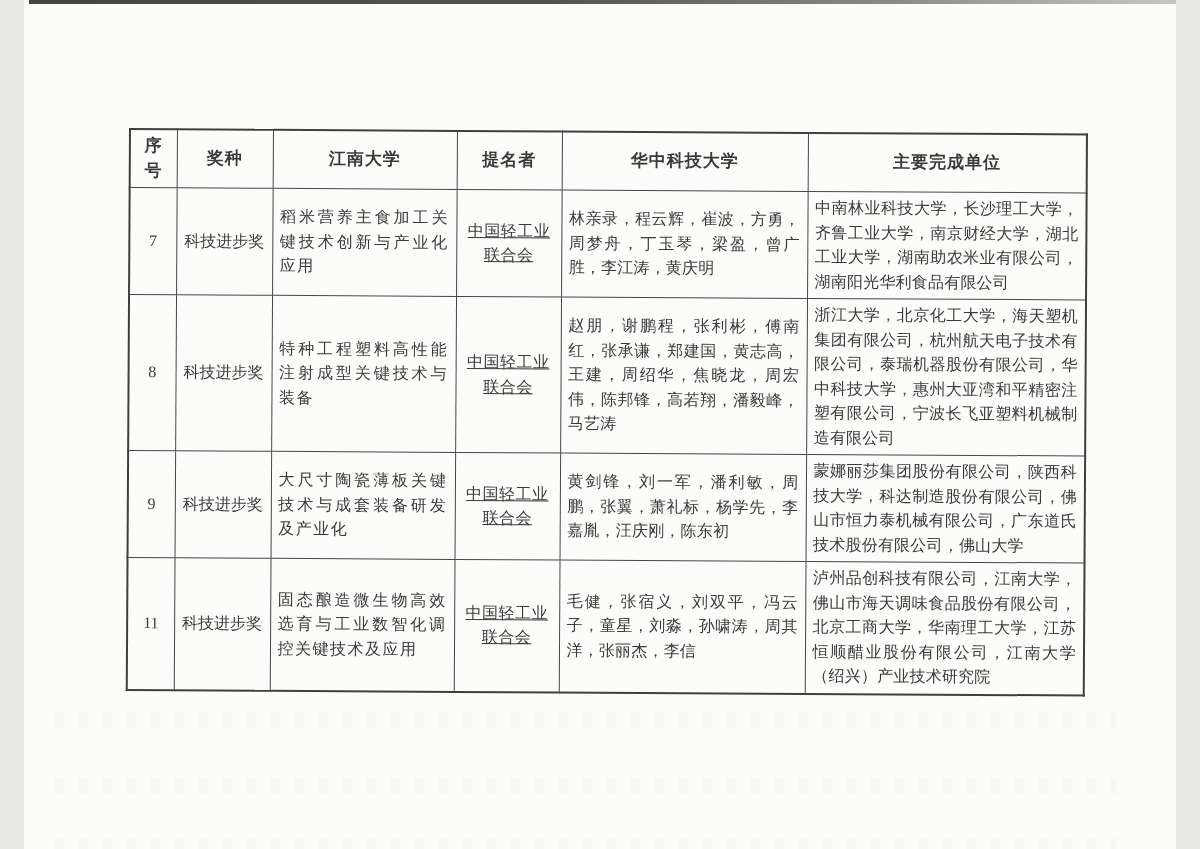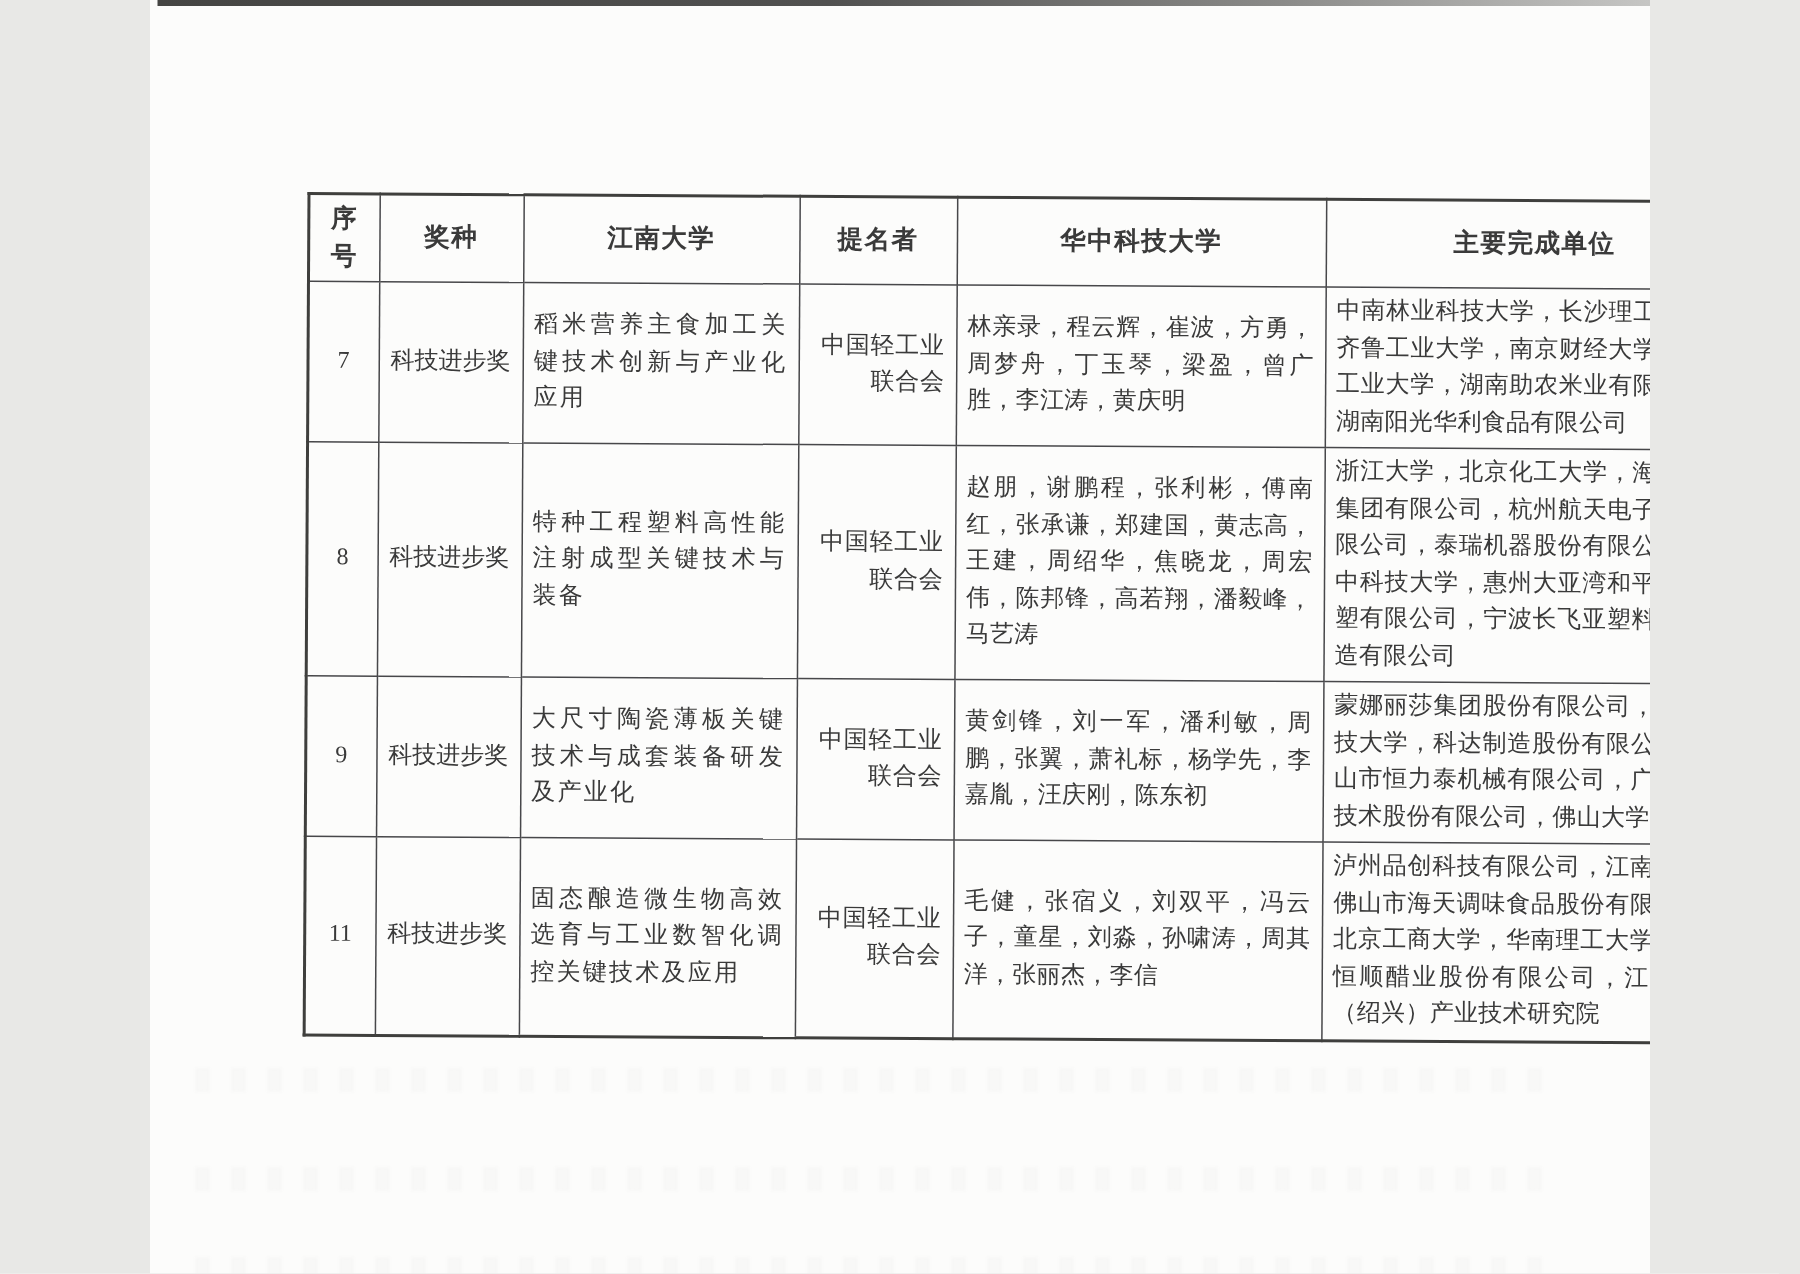--- a/index.html
+++ b/index.html
@@ -3,26 +3,27 @@
 <meta charset="utf-8">
 <style>
   html, body {
     margin: 0;
     padding: 0;
     background: #e8e8e6;
     font-family: "Liberation Serif", serif;
   }
   .scan-page {
     position: relative;
-    width: 1000px;
+    width: 1104px;
     height: 849px;
     margin: 0 auto;
     background: #fcfcfb;
     overflow: hidden;
     color: #3a3a3a;
+    padding-left: 48px;
   }
   
   .scan-edge-top {
     position: absolute;
     top: 0;
     left: 5px;
     right: 0;
     height: 4px;
     background: linear-gradient(to right, #454543 0%, #515150 45%, #8a8a88 75%, #c6c6c4 100%);
   }
@@ -89,22 +90,23 @@
   td.seq, td.award {
     text-align: center;
   }
   td.project {
     text-align: justify;
     text-justify: inter-ideograph;
     padding: 4px 10px;
     letter-spacing: 1.5px;
   }
   td.nominator {
-    text-align: right;
+    text-align: center;
     letter-spacing: 0.5px;
+    text-decoration: underline;
   }
   td.people, td.units {
     text-align: justify;
     text-justify: inter-ideograph;
     letter-spacing: 0.2px;
   }
 </style>
 </head>
 <body>
 

